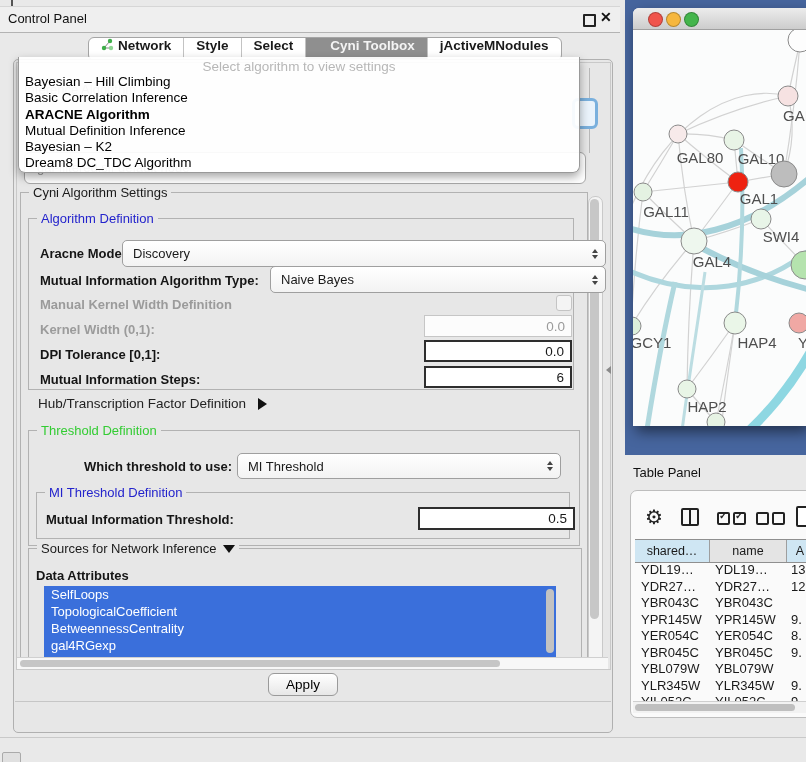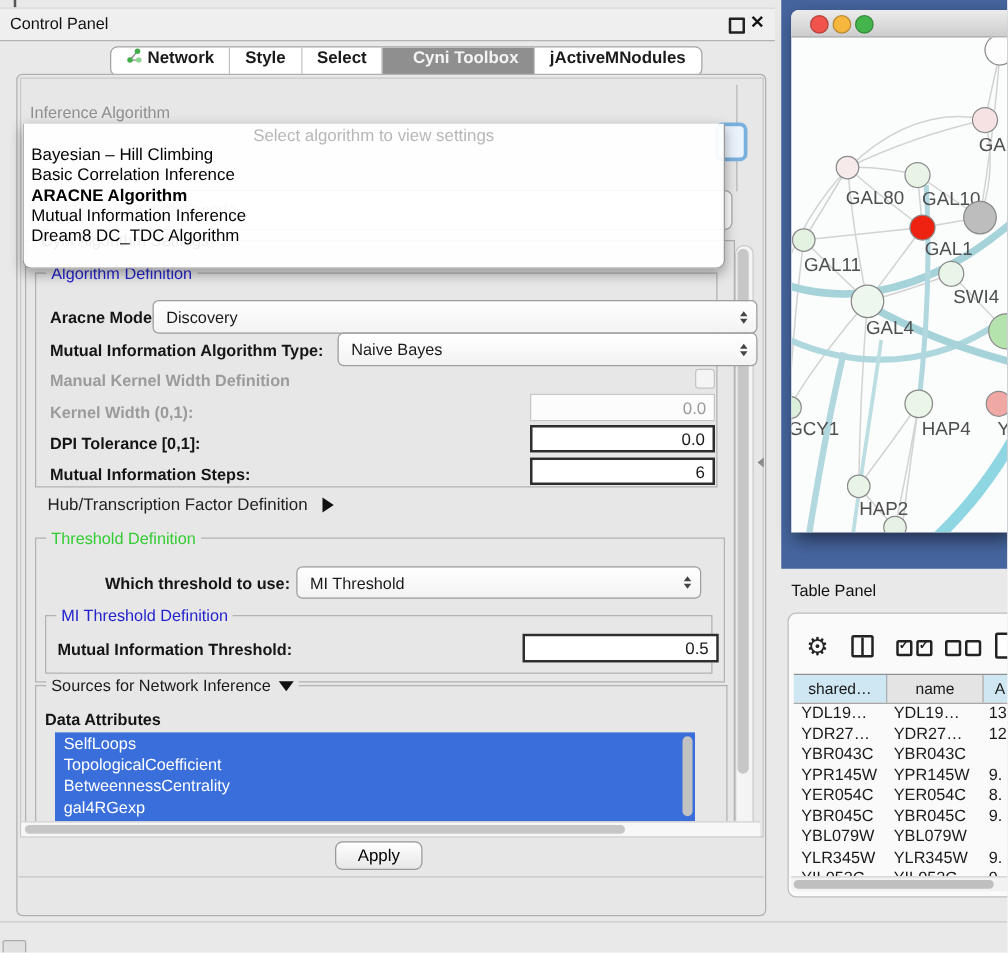--- a/index.html
+++ b/index.html
@@ -51,21 +51,21 @@
 
   .checkbox{position:absolute;width:14px;height:14px;border:1px solid #c4c4c4;border-radius:3px;background:#f4f4f4;}
 
   
   .sb-track-v{background:#f4f4f4;border:1px solid #c9c9c9;border-radius:7px;}
   .sb-thumb{background:#c7c7c7;border-radius:5px;}
 
   
   .dd{left:18px;top:57px;width:560px;height:115px;background:rgba(255,255,255,0.93);
       border:1px solid #999;border-top:none;border-radius:0 0 7px 7px;
-      box-shadow:0 4px 10px rgba(0,0,0,0.35);z-index:50;margin-top:42px;}
+      box-shadow:0 4px 10px rgba(0,0,0,0.35);z-index:50;}
   .dd-ph{text-align:center;color:#b7b7b7;font-size:13.5px;padding-top:2px;height:15px;}
   .dd-item{font-size:13.5px;line-height:16.3px;padding-left:6px;color:#000;}
   .dd-item.bold{font-weight:bold;}
 
   
   .attr-list{left:44px;top:586px;width:512px;height:72px;overflow:hidden;}
   .attr-item{height:17px;line-height:17px;color:#fff;font-size:13px;padding-left:7px;}
 
   button.apply{position:absolute;left:268px;top:673px;width:70px;height:23px;
      background:linear-gradient(#ffffff,#e7e7e7);border:1px solid #9a9a9a;border-radius:6px;
@@ -234,21 +234,22 @@
 
   <button class="apply">Apply</button>
 
 
   <div class="abs dd">
     <div class="dd-ph">Select algorithm to view settings</div>
     <div id="dd-items">
         <div class="dd-item">Bayesian – Hill Climbing</div>
         <div class="dd-item">Basic Correlation Inference</div>
         <div class="dd-item bold">ARACNE Algorithm</div>
-        <div class="dd-item">Mutual Information Inference</div>
+        <div class="dd-item">Mutual Definition Inference</div>
+        <div class="dd-item">Bayesian – K2</div>
         <div class="dd-item">Dream8 DC_TDC Algorithm</div>
       </div>
   </div>
 
   <div class="abs desktop"></div>
   <div class="abs netwin">
     <div class="netwin-tb">
       <span class="tl" id="tl-close" style="left: 15px; background: rgb(240, 84, 76); border: 1px solid rgba(0, 0, 0, 0.25);"></span>
       <span class="tl" id="tl-min" style="left: 33px; background: rgb(246, 183, 62); border: 1px solid rgba(0, 0, 0, 0.25);"></span>
       <span class="tl" id="tl-zoom" style="left: 51px; background: rgb(68, 181, 76); border: 1px solid rgba(0, 0, 0, 0.25);"></span>

